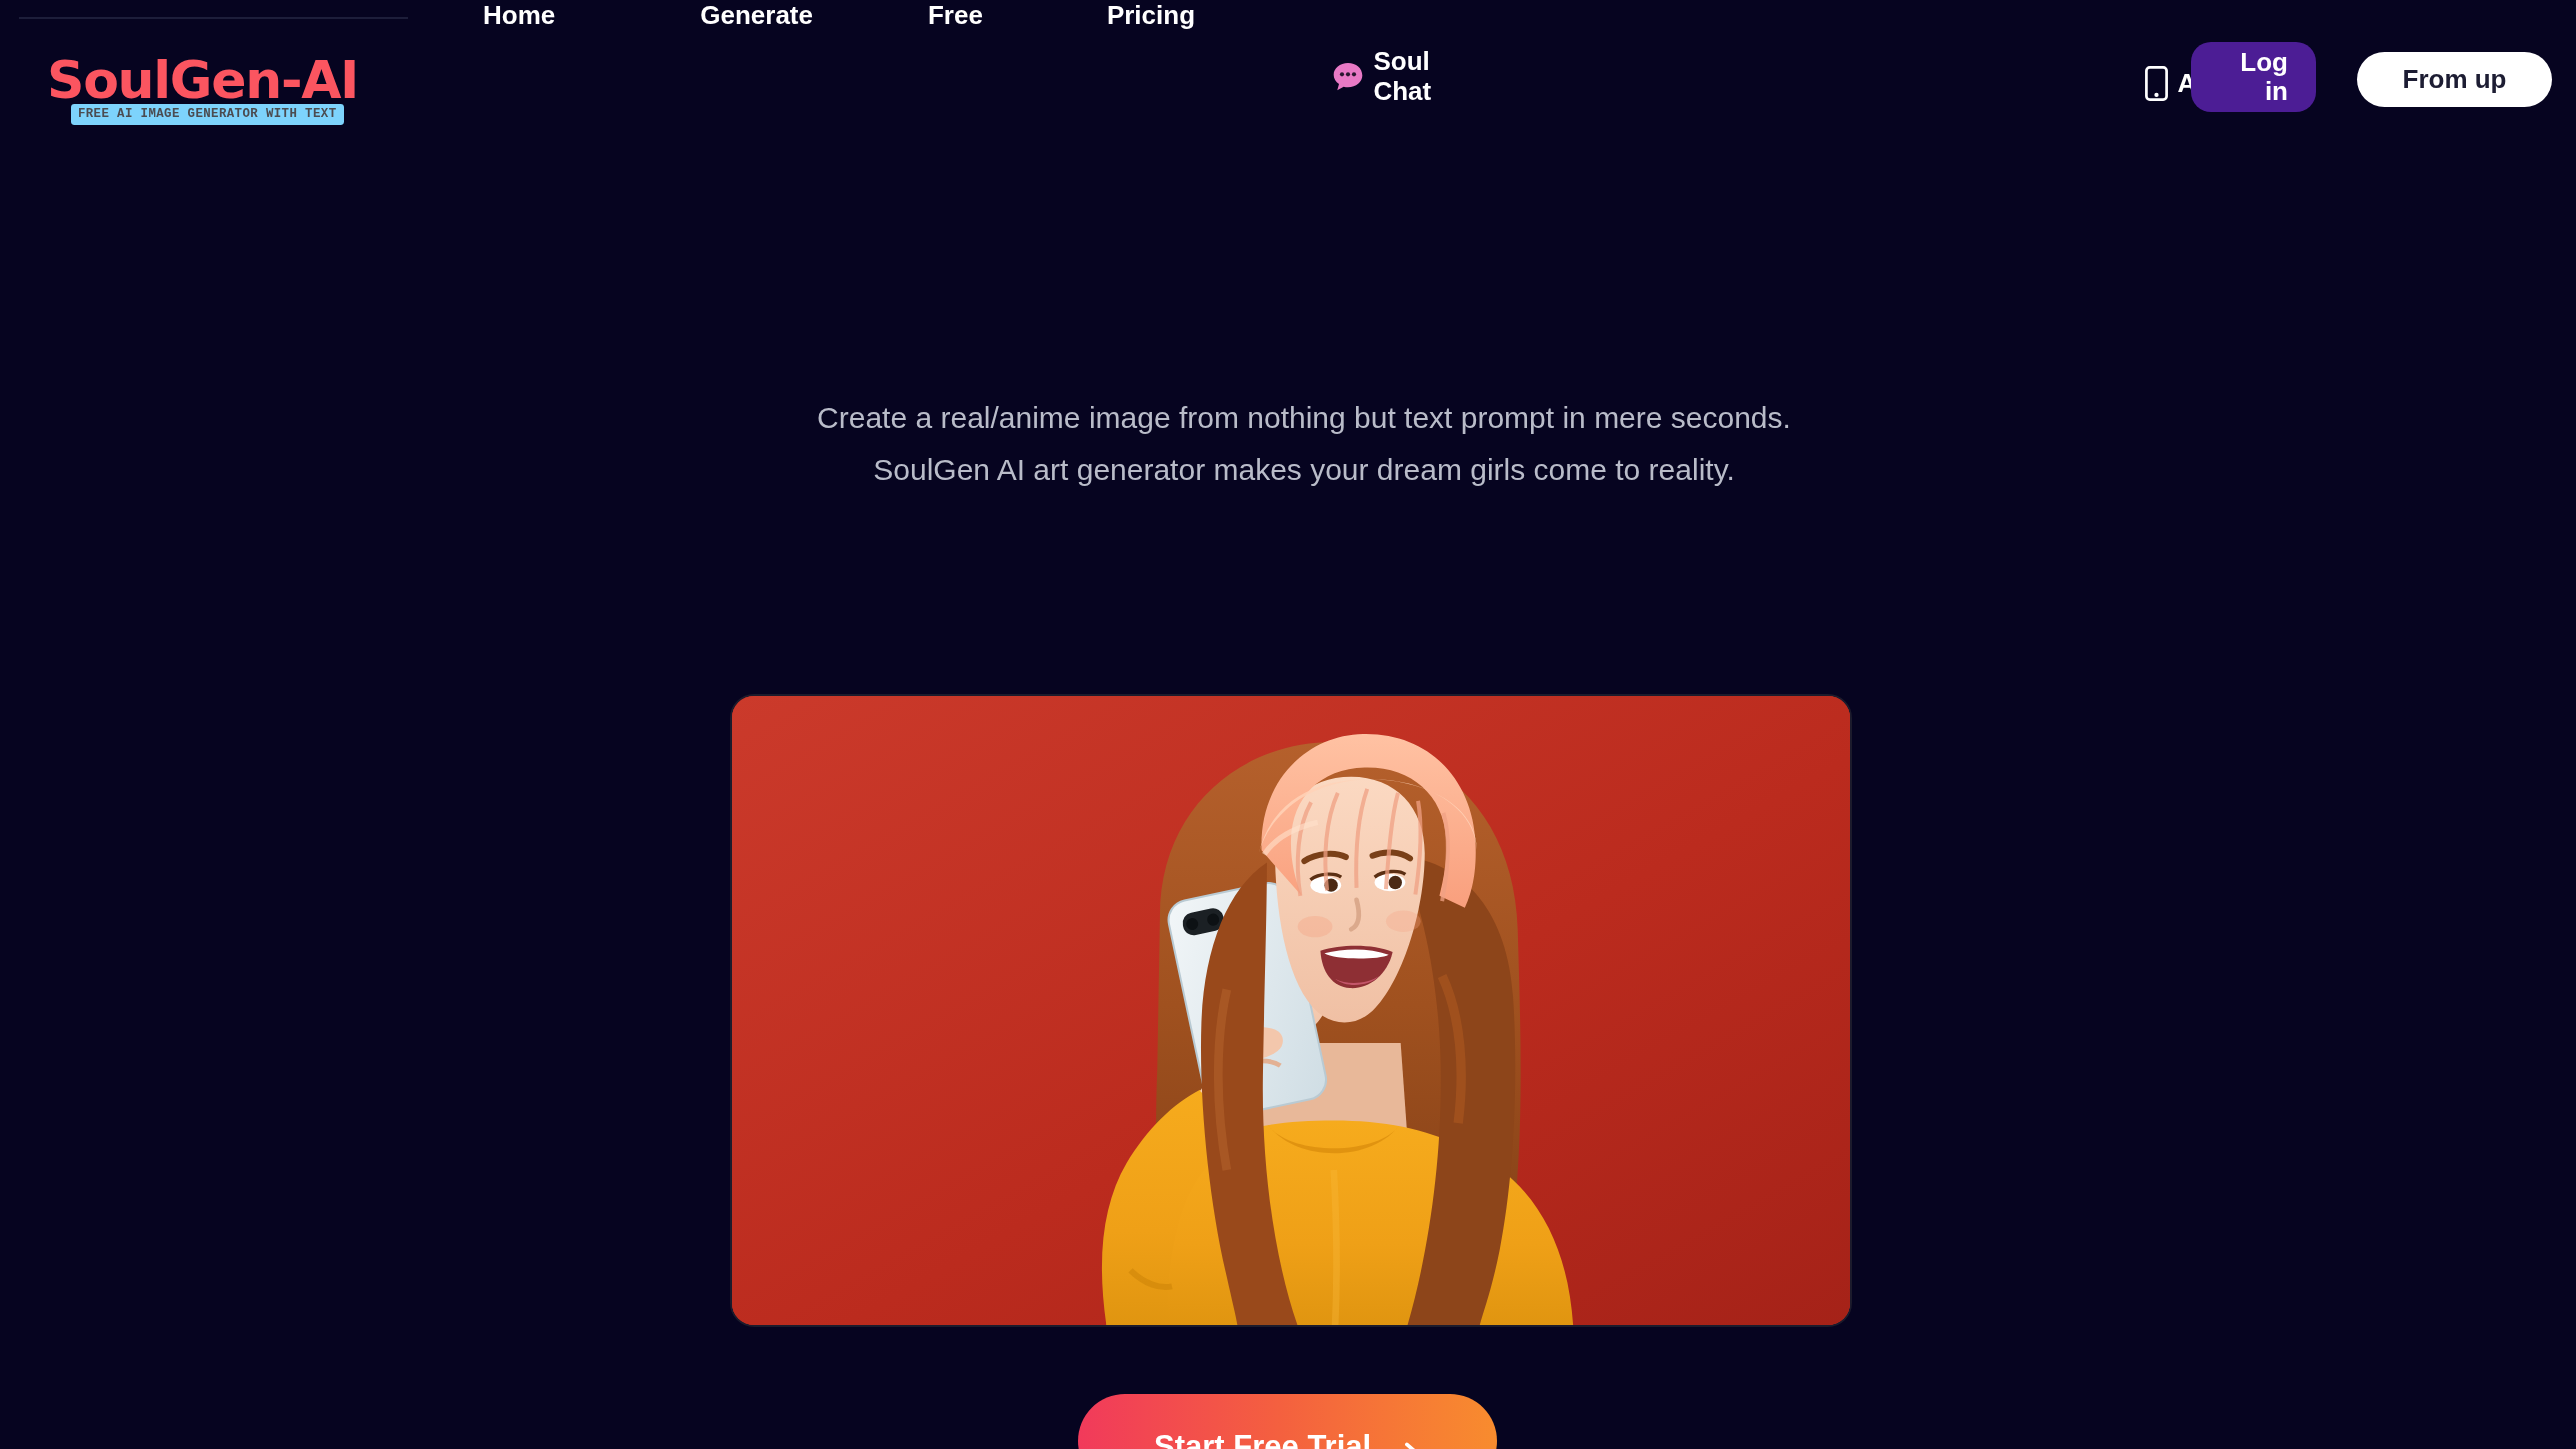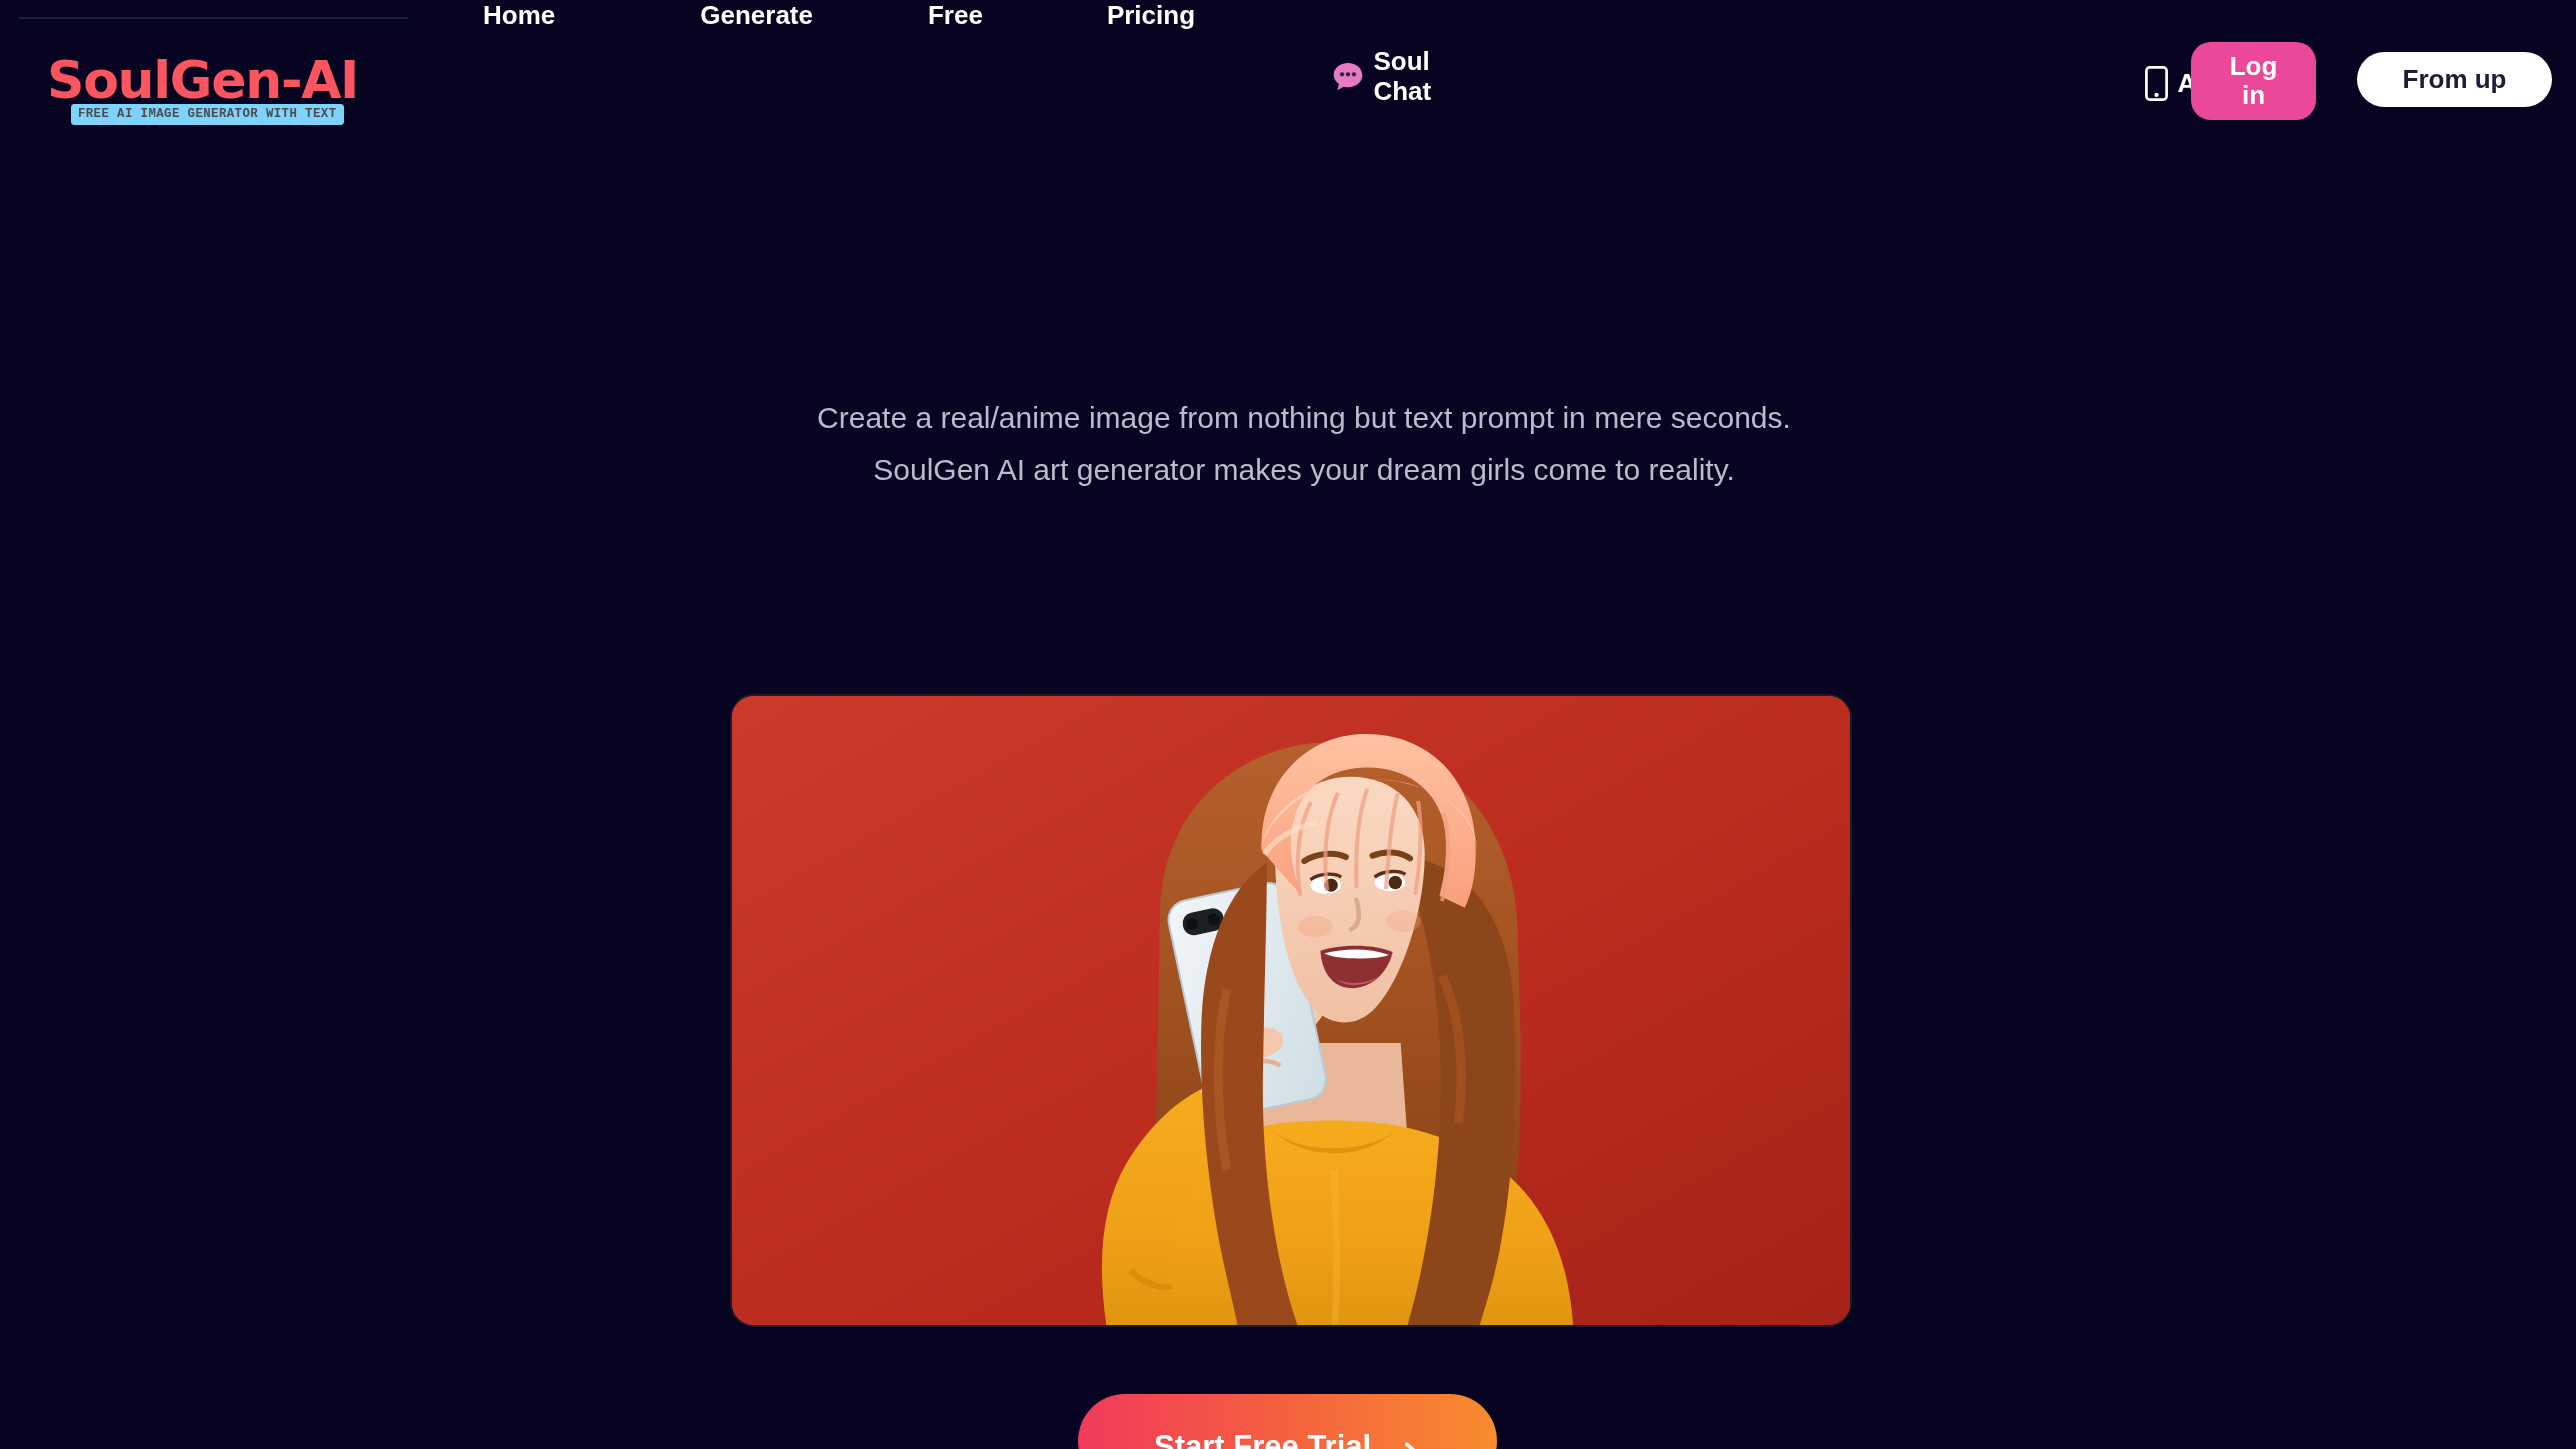--- a/index.html
+++ b/index.html
@@ -115,35 +115,35 @@
     color: #ffffff;
     font-size: 26px;
     font-weight: 700;
     white-space: nowrap;
     font-family: "Liberation Sans", sans-serif;
   }
 
   .login-btn {
     position: absolute;
     left: 2191px; top: 42px;
-    width: 125px; height: 78px;
-    background: #ec4899;
+    width: 125px; height: 70px;
+    background: #4c1d95;
     border: none;
     border-radius: 20px;
     color: #ffffff;
     font-size: 26px;
     font-weight: 700;
     line-height: 1.12;
     cursor: pointer;
     padding: 0 28px;
     font-family: "Liberation Sans", sans-serif;
     display: flex;
     align-items: center;
     justify-content: flex-start;
-    text-align: center;
+    text-align: right;
   }
 
   .signup-btn {
     position: absolute;
     left: 2357px; top: 52px;
     width: 195px; height: 55px;
     background: #ffffff;
     border: none;
     border-radius: 27.5px;
     color: #1d1d33;

